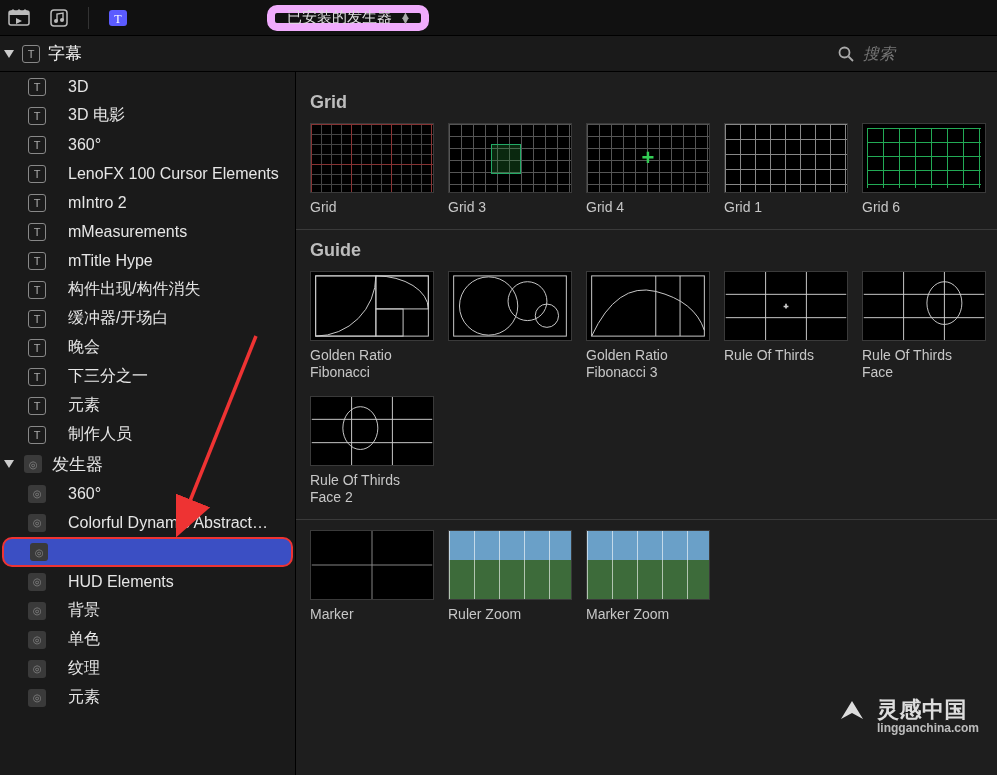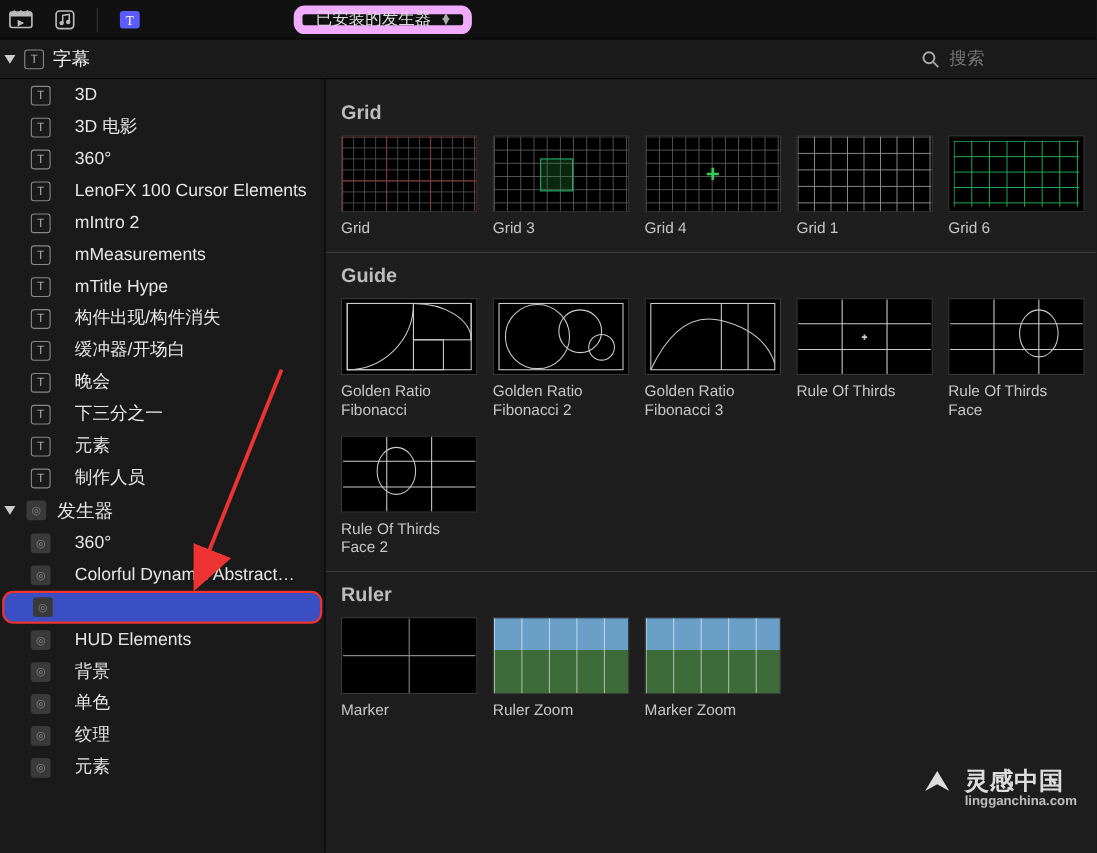--- a/index.html
+++ b/index.html
@@ -78,21 +78,21 @@
     display: flex; align-items: center; justify-content: flex-end;
     padding: 0 14px;
   }
   .searchwrap {
     display: flex; align-items: center; gap: 8px;
     color: #888;
     font-size: 16px;
   }
   .searchwrap input {
     background: transparent; border: none; outline: none;
-    color: #d946ef; font-size: 16px; width: 120px;
+    color: #d946ef; font-size: 16px; width: 120px; font-style: italic;
   }
 
   
   .body {
     display: flex;
     height: calc(775px - 36px - 36px);
     position: relative;
   }
 
   
@@ -438,21 +438,20 @@
         <div class="pic fib">
           <svg viewBox="0 0 124 70">
               <g fill="none" stroke="#ccc" stroke-width="1">
             <circle cx="40" cy="35" r="30"></circle>
                 <circle cx="80" cy="30" r="20"></circle>
                 <circle cx="100" cy="45" r="12"></circle>
             <rect x="4" y="4" width="116" height="62"></rect>
           </g>
             </svg>
         </div>
-        <div class="cap">Golden Ratio Fibonacci 2</div>
       </div>
       <div class="thumb">
         <div class="pic fib">
           <svg viewBox="0 0 124 70">
               <g fill="none" stroke="#ccc" stroke-width="1">
             <rect x="4" y="4" width="116" height="62"></rect>
             <path d="M4 66 Q30 10 70 20 Q110 30 120 60"></path>
             <line x1="70" y1="4" x2="70" y2="66"></line>
                 <line x1="95" y1="4" x2="95" y2="66"></line>
           </g>
@@ -499,21 +498,20 @@
             <ellipse cx="50" cy="32" rx="18" ry="22"></ellipse>
           </g>
             </svg>
         </div>
         <div class="cap">Rule Of Thirds Face 2</div>
       </div>
     </div>
 
     <hr class="sec-hr">
 
-    <div class="sec-title">Ruler</div>
     <div class="thumbs">
       <div class="thumb">
         <div class="pic marker">
           <svg viewBox="0 0 124 70">
               <g stroke="#888" stroke-width="1">
             <line x1="62" y1="0" x2="62" y2="70"></line>
                 <line x1="0" y1="35" x2="124" y2="35"></line>
           </g>
             </svg>
         </div>

